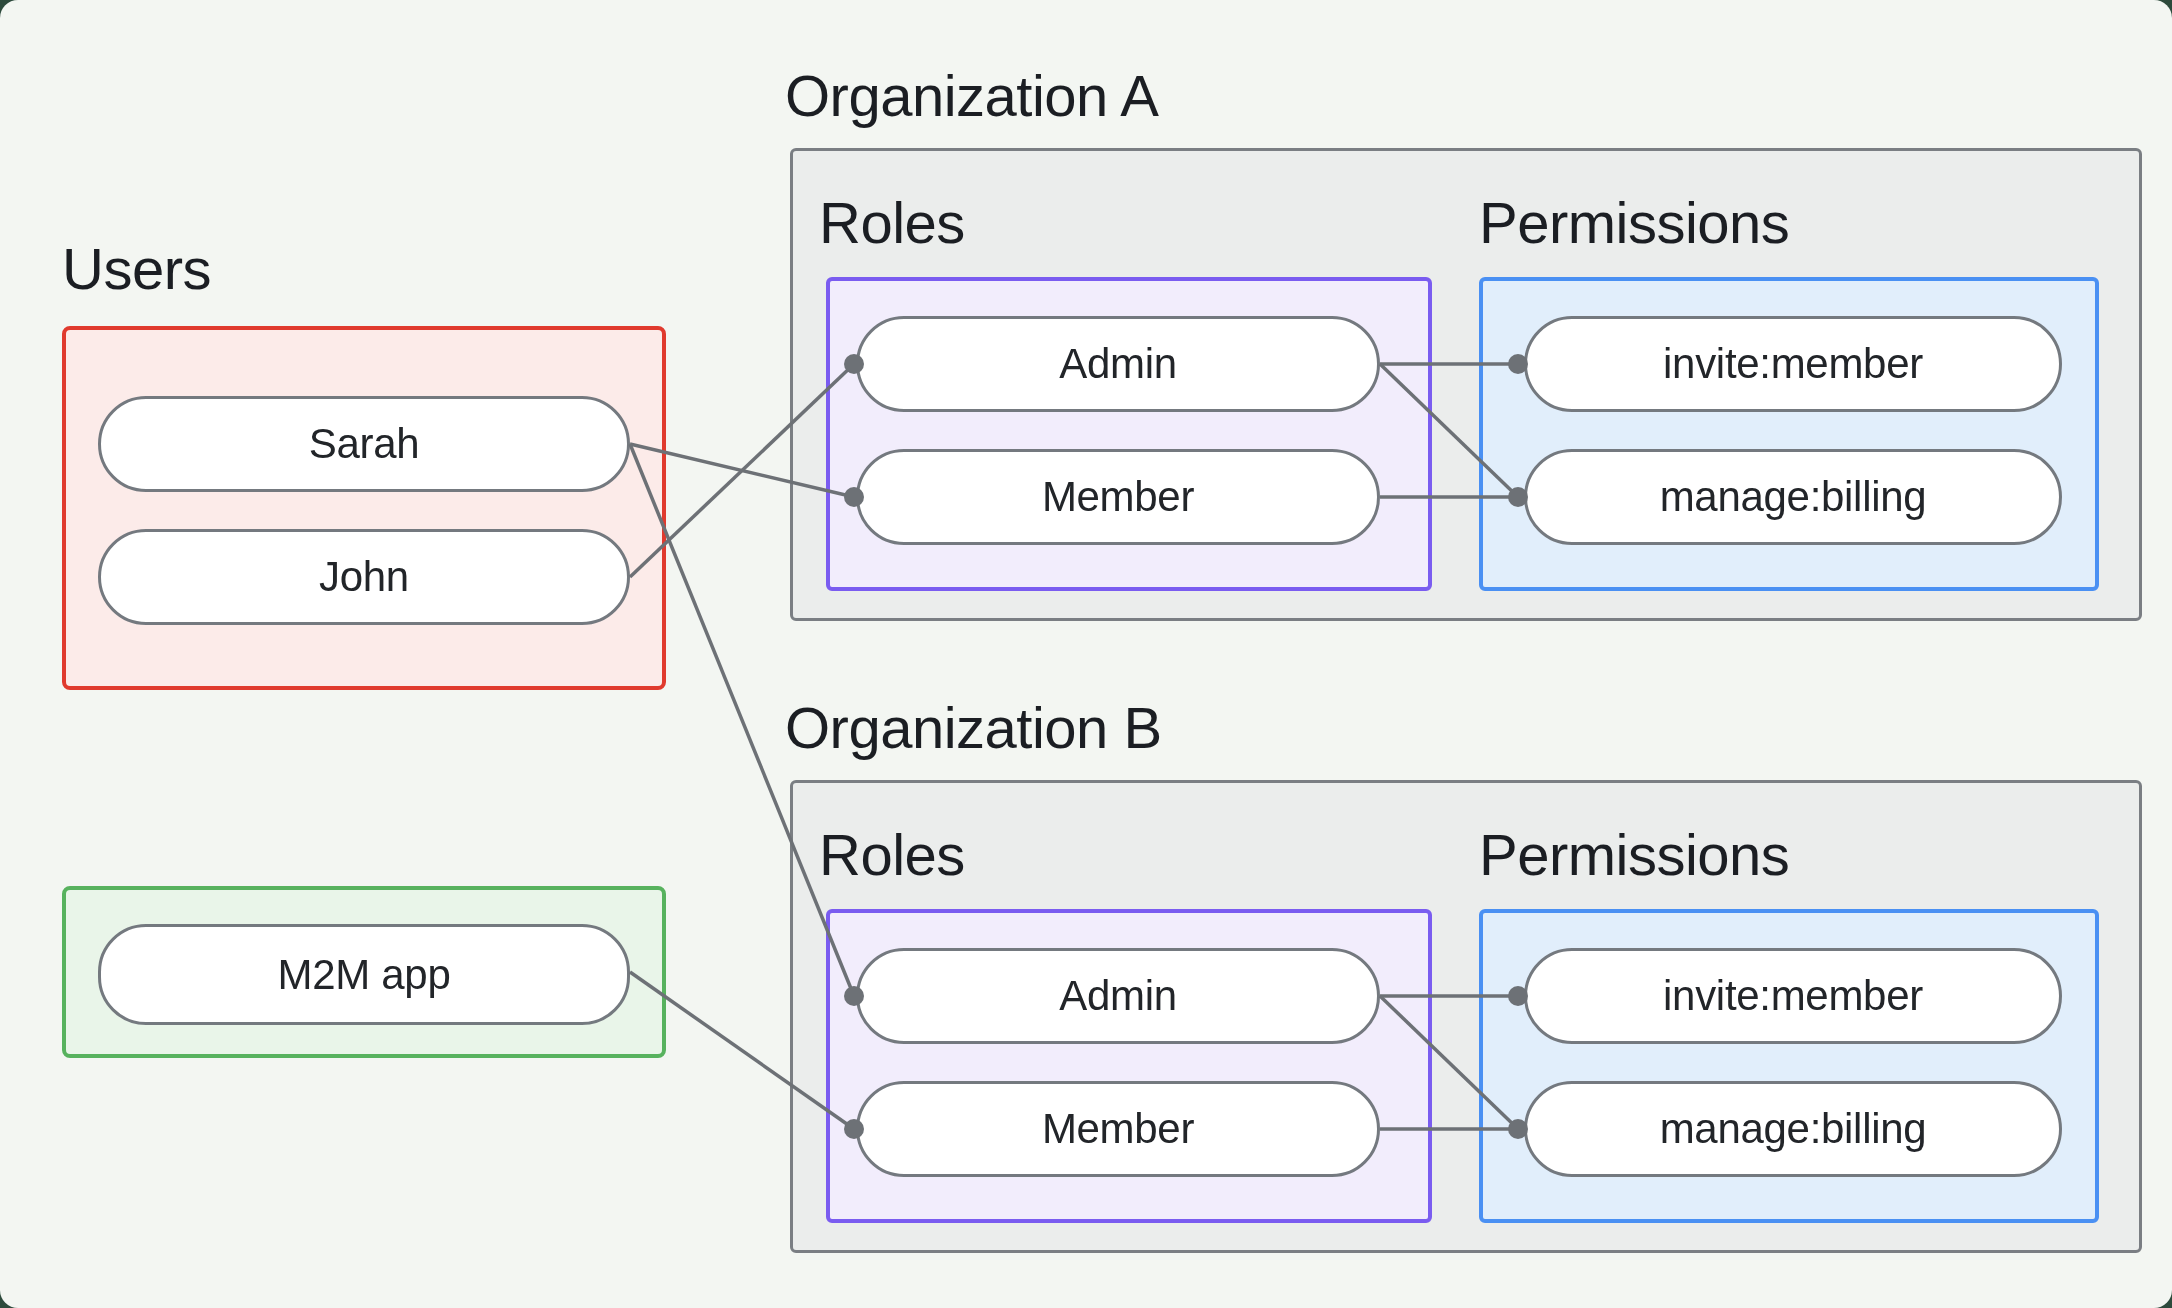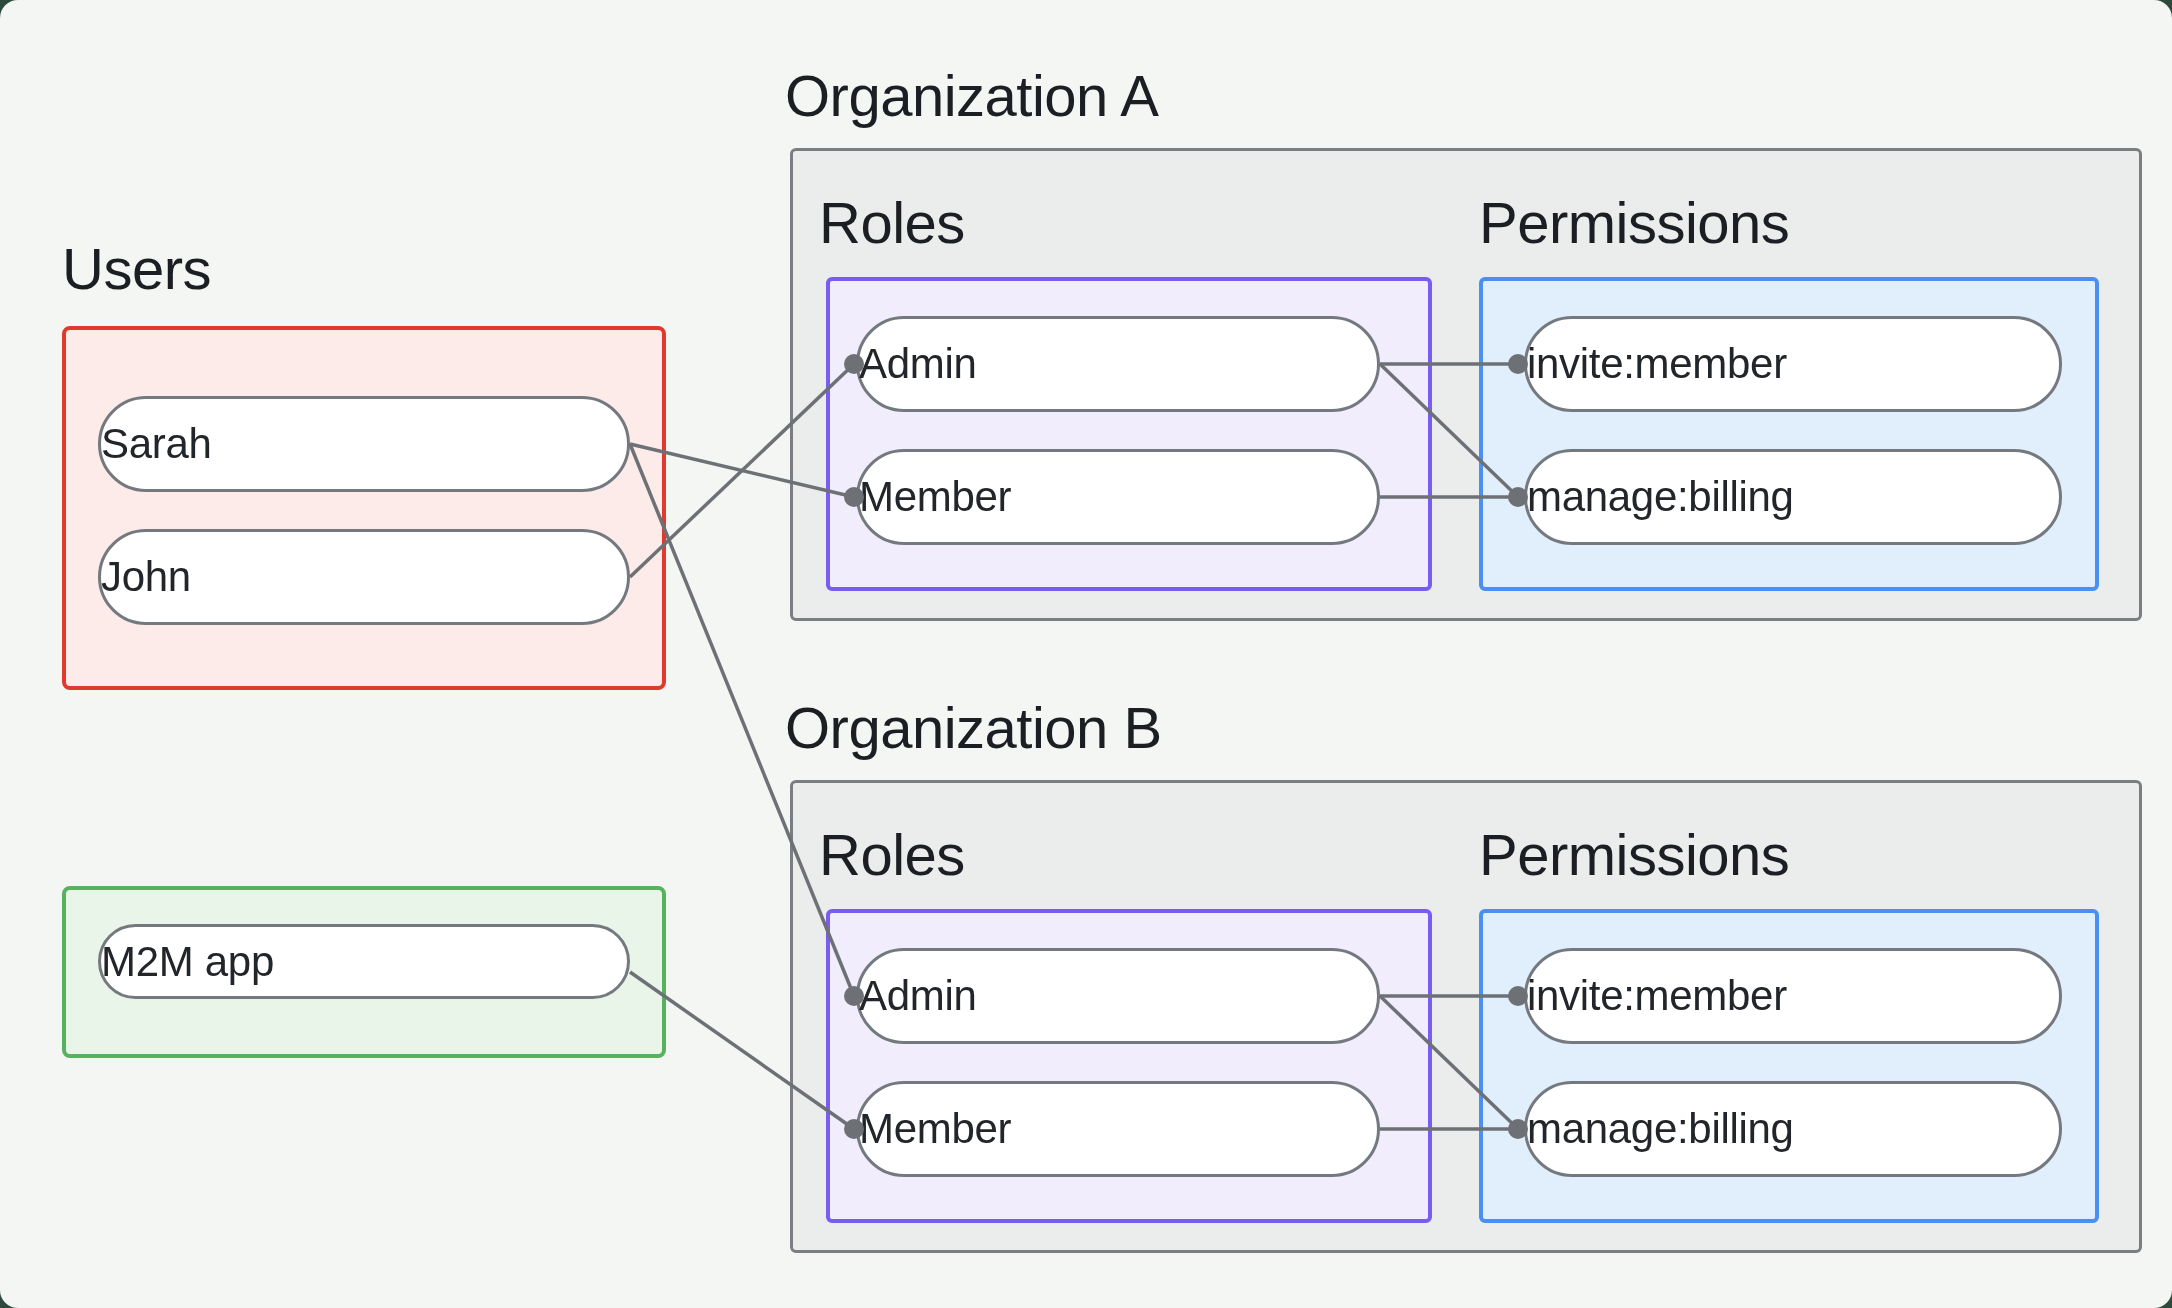--- a/index.html
+++ b/index.html
@@ -49,20 +49,21 @@
     z-index: 1;
   }
   .pill {
     position: absolute;
     background: #ffffff;
     border: 3px solid #74797f;
     border-radius: 48px;
     box-sizing: border-box;
     display: flex;
     align-items: center;
+    justify-content: center;
     font-size: 42px;
     font-weight: 400;
     color: #222529;
     letter-spacing: -0.3px;
     z-index: 2;
   }
   .wires {
     position: absolute;
     left: 0; top: 0;
     width: 2172px;
@@ -79,21 +80,21 @@
   <div class="section-label" style="left:62px; top:236px;">Users</div>
   <div class="group-box" style="left: 62px; top: 326px; width: 604px; height: 364px; border-color: rgb(224, 58, 46); background-color: rgb(252, 235, 233);"></div>
   <div class="pill" style="left:98px; top:529px; width:532px; height:96px;">
     <span>John</span>
   </div>
   <div class="pill" style="left:98px; top:396px; width:532px; height:96px;">
     <span>Sarah</span>
   </div>
 
   <div class="group-box" style="left: 62px; top: 886px; width: 604px; height: 172px; border-color: rgb(87, 178, 94); background-color: rgb(233, 245, 233);"></div>
-  <div class="pill" style="left:98px; top:924px; width:532px; height:75px;">
+  <div class="pill" style="left:98px; top:924px; width:532px; height:101px;">
     <span>M2M app</span>
   </div>
 
   <div class="section-label" style="left:785px; top:63px;">Organization A</div>
   <div class="org-box" style="left:790px; top:148px; width:1352px; height:473px;"></div>
   <div class="section-label" style="left:819px; top:190px;">Roles</div>
   <div class="inner-box" style="left: 826px; top: 277px; width: 606px; height: 314px; border-color: rgb(122, 92, 240); background-color: rgb(242, 237, 252);"></div>
   <div class="pill" style="left:856px; top:316px; width:524px; height:96px;">
     <span>Admin</span>
   </div>

